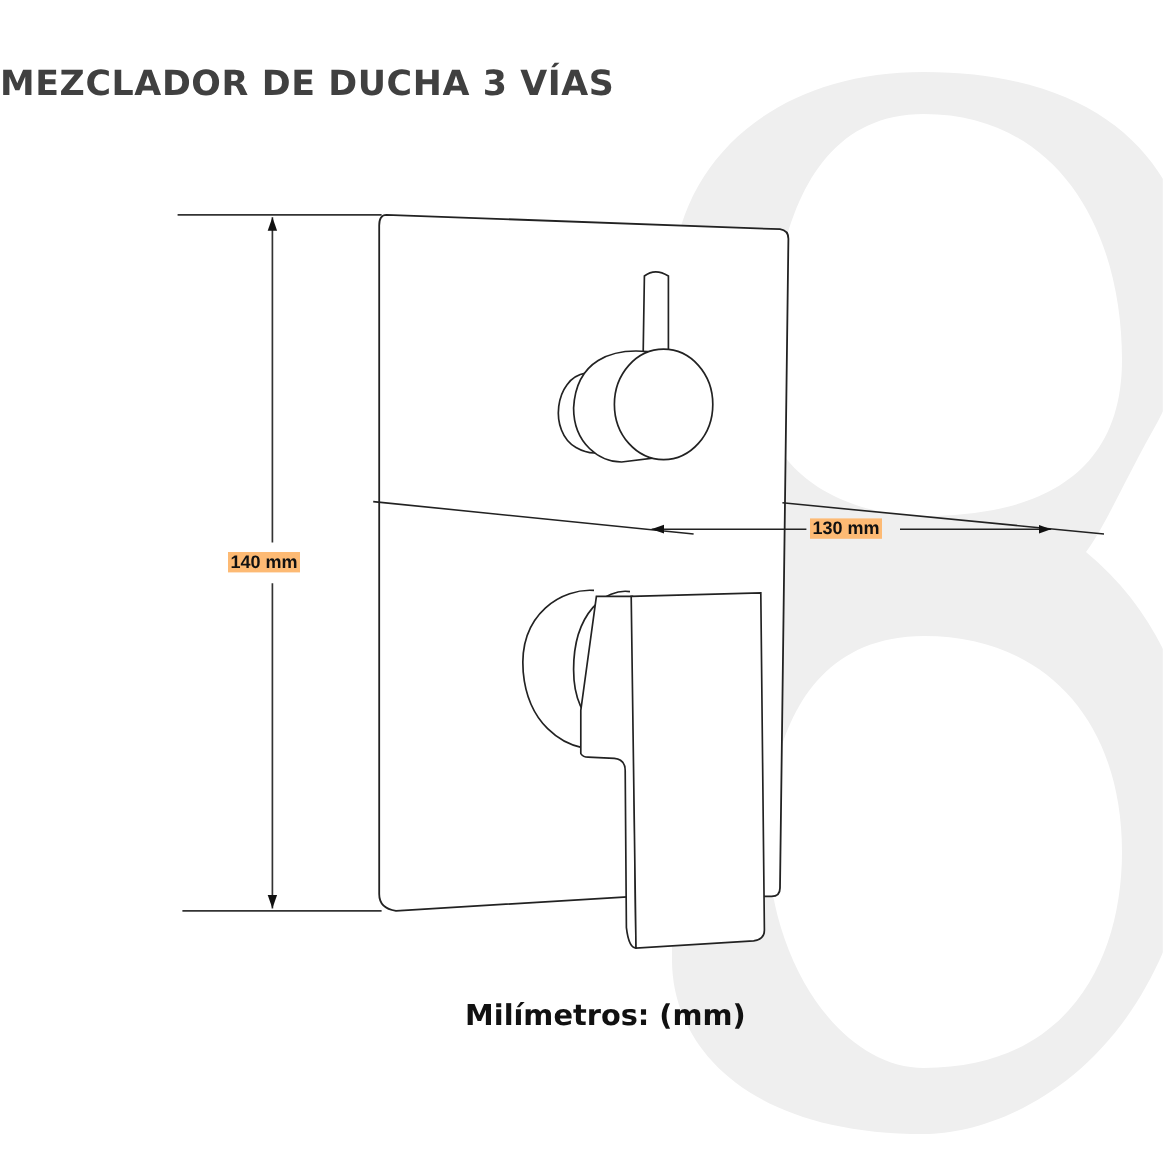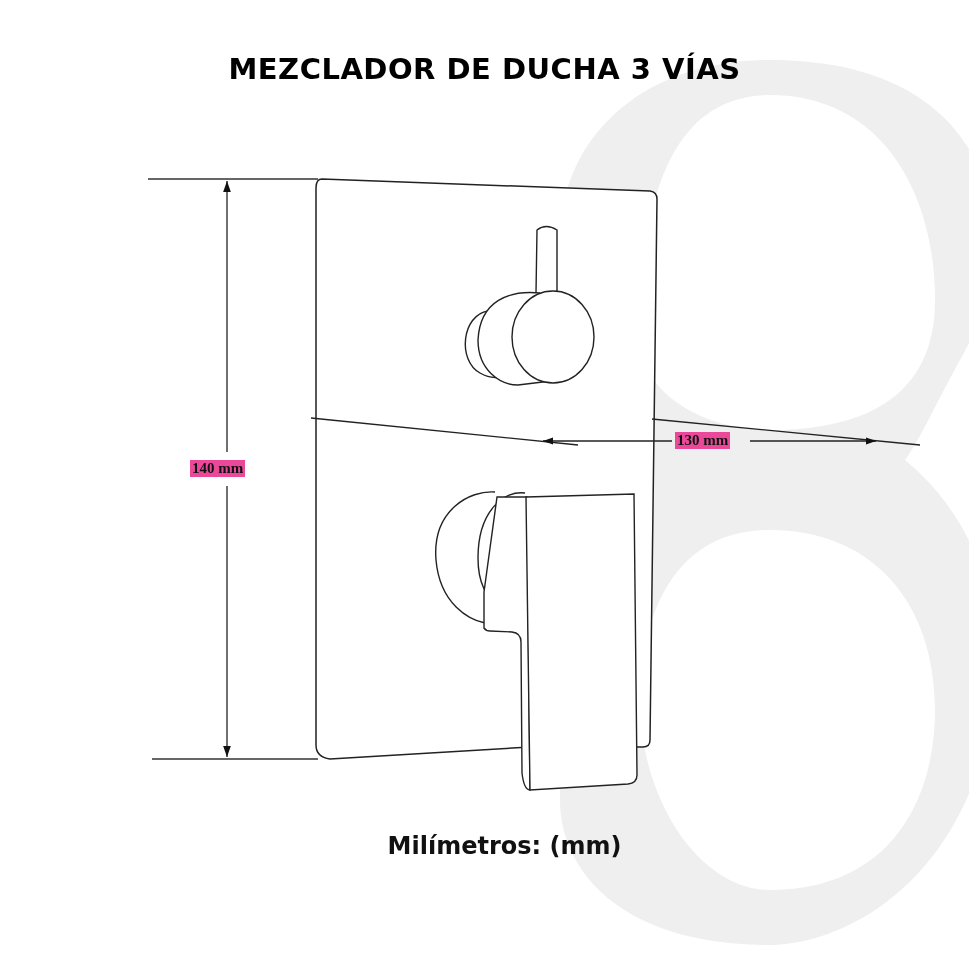--- a/index.html
+++ b/index.html
@@ -1,20 +1,20 @@
 <!DOCTYPE html>
 <html><head>
   <meta charset="utf-8">
   <style>
     html, body { margin: 0; padding: 0; background: #ffffff; }
     body { width: 969px; height: 969px; position: relative; overflow: hidden; font-family: "DejaVu Sans", sans-serif; }
     .bg8 { position: absolute; left: 0; top: 0; width: 969px; height: 969px; }
-    .title { position: absolute; left: 0; top: 52px; width: 969px; text-align: center; font-family: "DejaVu Sans", sans-serif; font-weight: bold; font-size: 29px; letter-spacing: 0.5px; color: #000000; }
+    .title { position: absolute; left: 0; top: 52px; width: 969px; font-family: "DejaVu Sans", sans-serif; font-weight: bold; font-size: 29px; letter-spacing: 0.5px; color: #404040; }
     .footer { position: absolute; left: 0; top: 832px; width: 969px; text-align: center; font-family: "DejaVu Sans", sans-serif; font-weight: bold; font-size: 24px; color: #111111; margin-left: 20px; }
-    .dim-label { position: absolute; font-family: Liberation Serif, serif; font-weight: bold; font-size: 15px; color: #111111; background: #ec4899; padding: 0 2px; white-space: nowrap; text-align: right; }
+    .dim-label { position: absolute; font-family: Liberation Sans, sans-serif; font-weight: bold; font-size: 15px; color: #111111; background: #fdba74; padding: 0 2px; white-space: nowrap; text-align: right; }
     .drawing { position: absolute; left: 0; top: 0; width: 969px; height: 969px; }
   </style>
 </head>
 <body>
 
 <svg class="bg8" viewBox="0 0 969 969">
   <path fill-rule="evenodd" fill="#efefef" d="M 770 60
        C 1000 60, 1030 240, 960 360
        C 935 405, 920 440, 905 460
        C 990 530, 1010 640, 990 730

